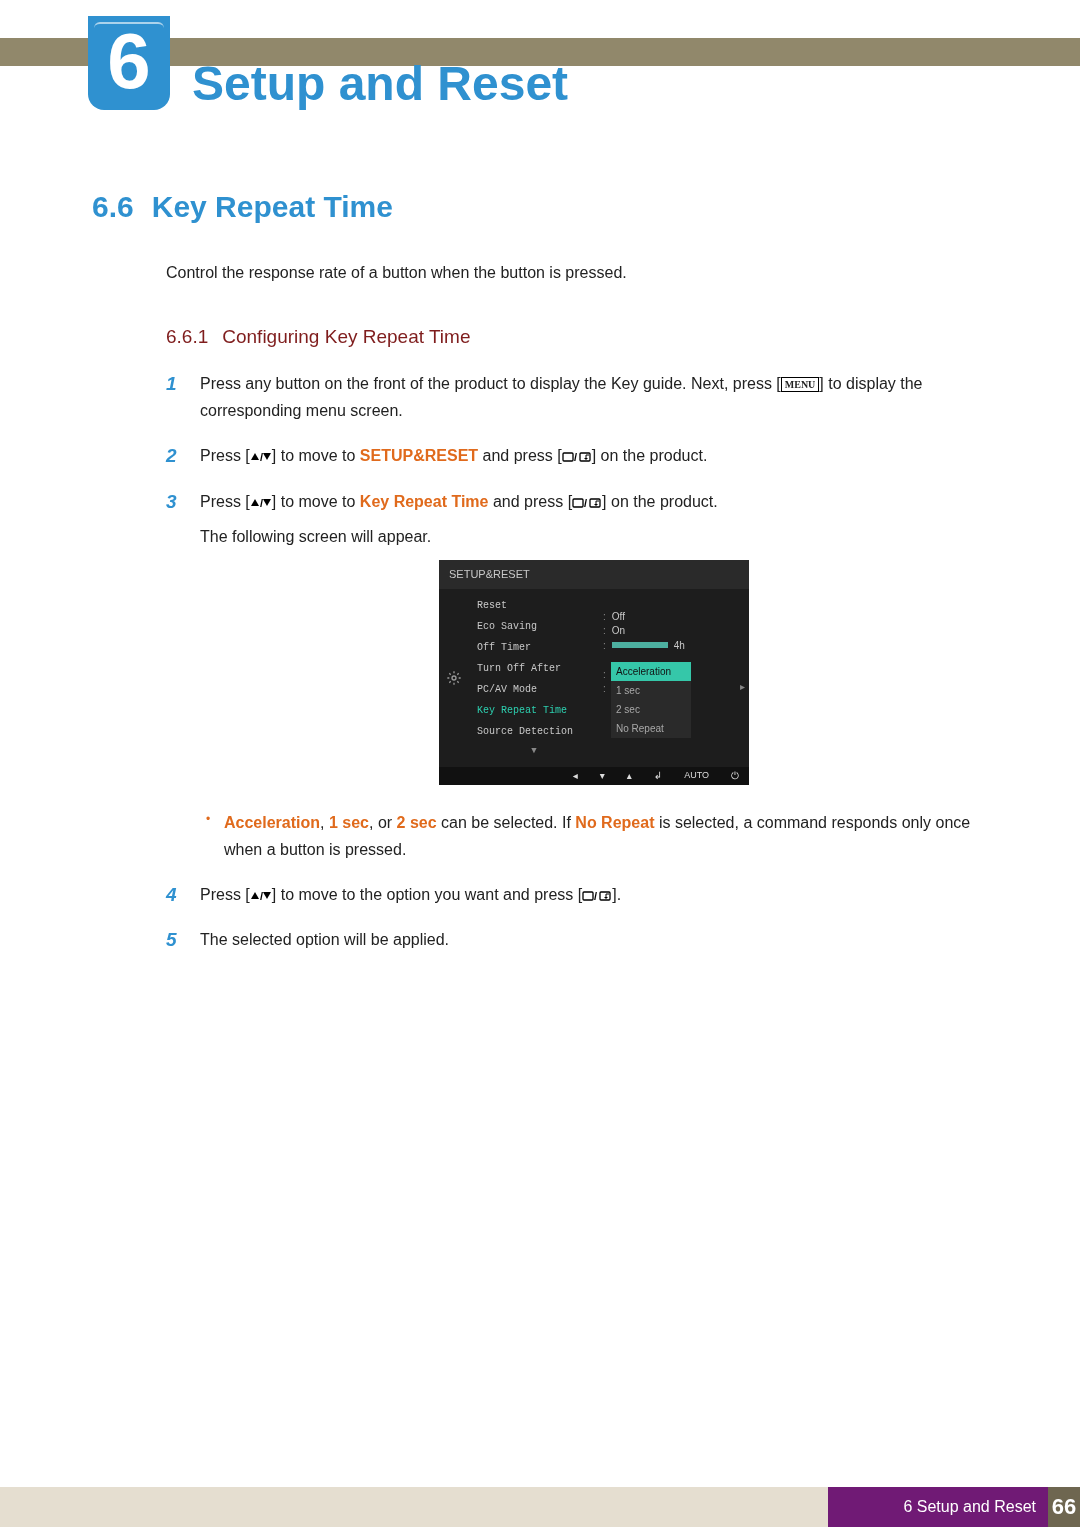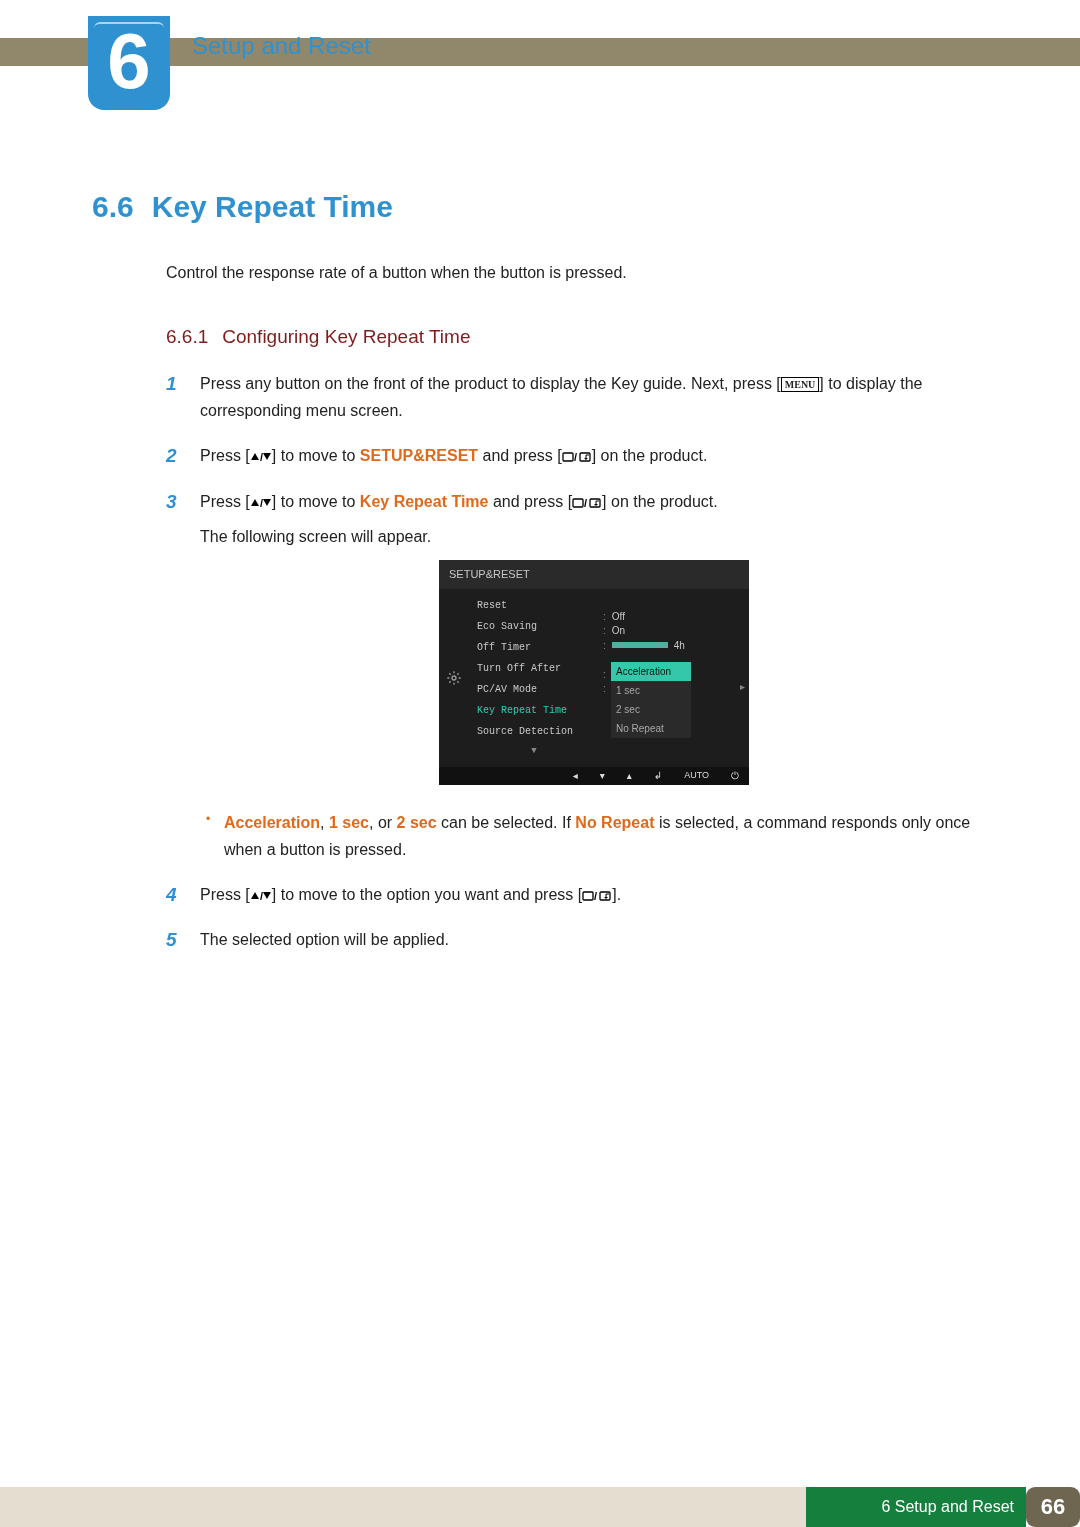--- a/index.html
+++ b/index.html
@@ -31,23 +31,23 @@
   }
   .chapter-badge::before {
     content:"";
     position:absolute;
     top:6px; left:6px; right:6px; height:4px;
     border-top: 2px solid rgba(255,255,255,.6);
     border-radius: 6px 6px 0 0;
   }
   .chapter-title {
     position: absolute;
-    top: 32px; left: 192px;
-    font-size: 24px;
-    font-weight: normal;
+    top: 56px; left: 192px;
+    font-size: 48px;
+    font-weight: bold;
     color: #2f91d0;
   }
   .content {
     position: absolute;
     top: 190px; left: 92px; right: 92px;
   }
   .h2-num {
     color: #2f91d0;
     font-size: 30px;
     font-weight: bold;
@@ -175,33 +175,33 @@
     bottom: 0; left: 0; right: 0;
     height: 40px;
     display: flex;
   }
   .footer-left {
     flex: 1;
     background: #e5ded0;
   }
   .footer-mid {
     width: 220px;
-    background: #15803d;
+    background: #701a75;
     color: #fff;
     font-size: 16px;
     display:flex; align-items:center; justify-content:flex-end;
     padding-right: 12px;
   }
   .footer-pg {
-    width: 54px;
+    width: 32px;
     background: #6e6650;
     color:#fff;
     font-size: 22px;
     font-weight: bold;
-    display:flex; align-items:center; justify-content:center;border-radius:9px;
+    display:flex; align-items:center; justify-content:center;
   }
 </style>
 </head>
 <body>
 
 <div class="top-bar"></div>
 <div class="chapter-badge">6</div>
 <div class="chapter-title">Setup and Reset</div>
 
 <div class="content">

